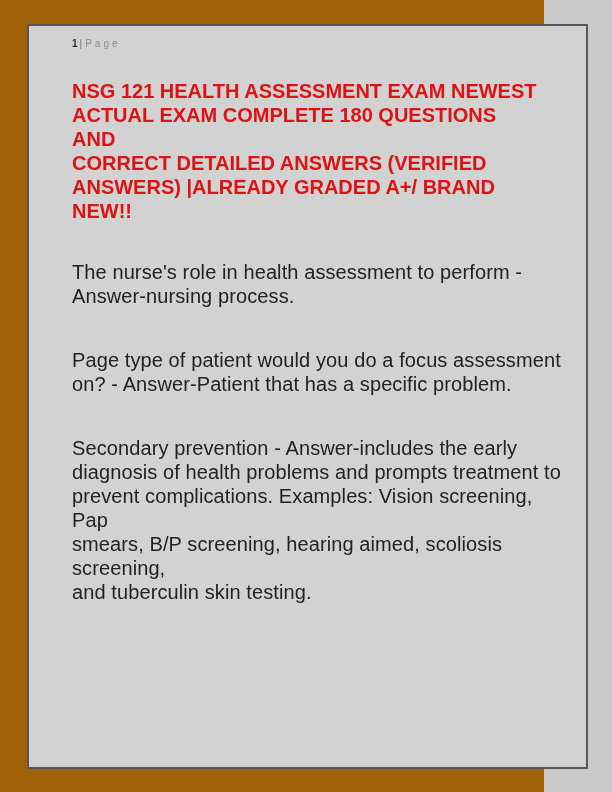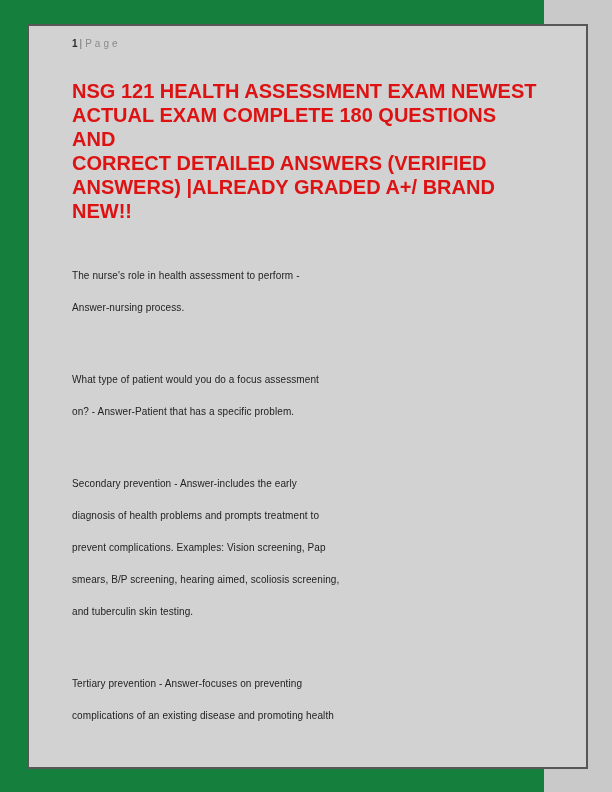--- a/index.html
+++ b/index.html
@@ -7,21 +7,21 @@
     width: 612px;
     height: 792px;
     background: #c9c9c9;
     font-family: "Liberation Sans", sans-serif;
     overflow: hidden;
   }
   .canvas {
     position: relative;
     width: 544px;
     height: 792px;
-    background: #15803d;
+    background: #a16207;
   }
   .page {
     position: absolute;
     left: 27px;
     top: 24px;
     width: 561px;
     height: 745px;
     background: #d2d2d2;
     border: 2px solid #575757;
     padding: 12px 22px 0 43px;
@@ -47,22 +47,22 @@
   .doc-title {
     margin-top: 29px;
     width: 470px;
     font-size: 20px;
     font-weight: bold;
     line-height: 24px;
     color: #dd1212;
     white-space: pre-line;
   }
   .para {
-    font-size: 10px;
-    line-height: 32px;
+    font-size: 20px;
+    line-height: 24px;
     color: #222222;
     white-space: pre-line;
     letter-spacing: 0.1px;
   }
   .para.first { margin-top: 37px; }
   .para.next  { margin-top: 40px; }
 </style>
 </head>
 <body>
 
@@ -74,27 +74,25 @@
     </div>
 
     <div class="doc-title">NSG 121 HEALTH ASSESSMENT EXAM NEWEST
 ACTUAL EXAM COMPLETE 180 QUESTIONS AND
 CORRECT DETAILED ANSWERS (VERIFIED
 ANSWERS) |ALREADY GRADED A+/ BRAND NEW!!</div>
 
     <p class="para first">The nurse's role in health assessment to perform -
 Answer-nursing process.</p>
 
-    <p class="para next">What type of patient would you do a focus assessment
+    <p class="para next">Page type of patient would you do a focus assessment
 on? - Answer-Patient that has a specific problem.</p>
 
 
     <p class="para next">Secondary prevention - Answer-includes the early
 diagnosis of health problems and prompts treatment to
 prevent complications. Examples: Vision screening, Pap
 smears, B/P screening, hearing aimed, scoliosis screening,
 and tuberculin skin testing.</p>
 
-    <p class="para next">Tertiary prevention - Answer-focuses on preventing
-complications of an existing disease and promoting health</p>
 
   </div>
 </div>
 
 </body></html>

